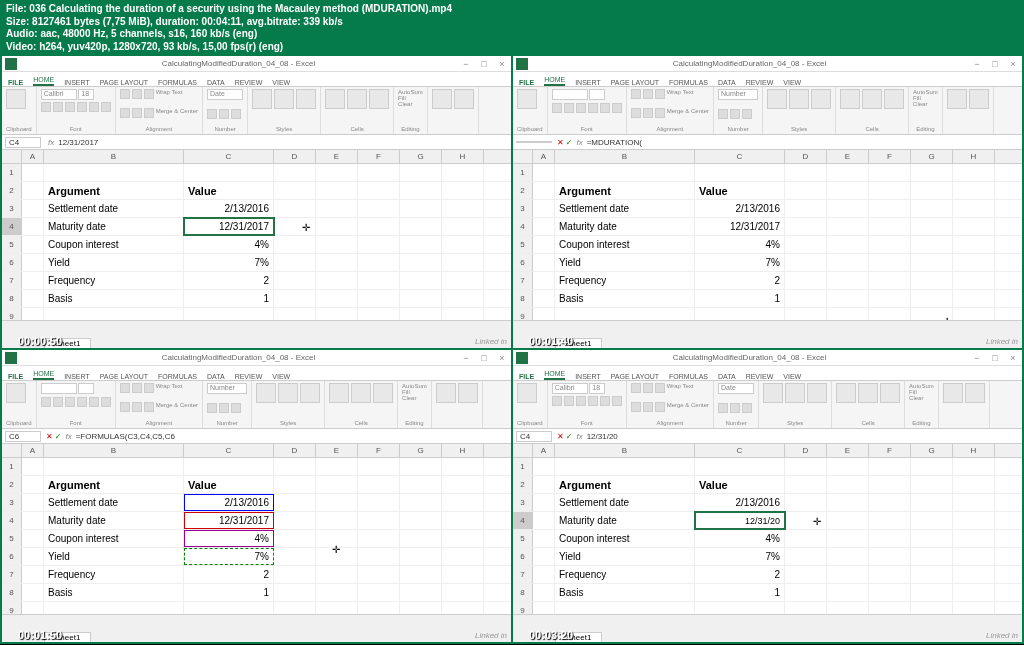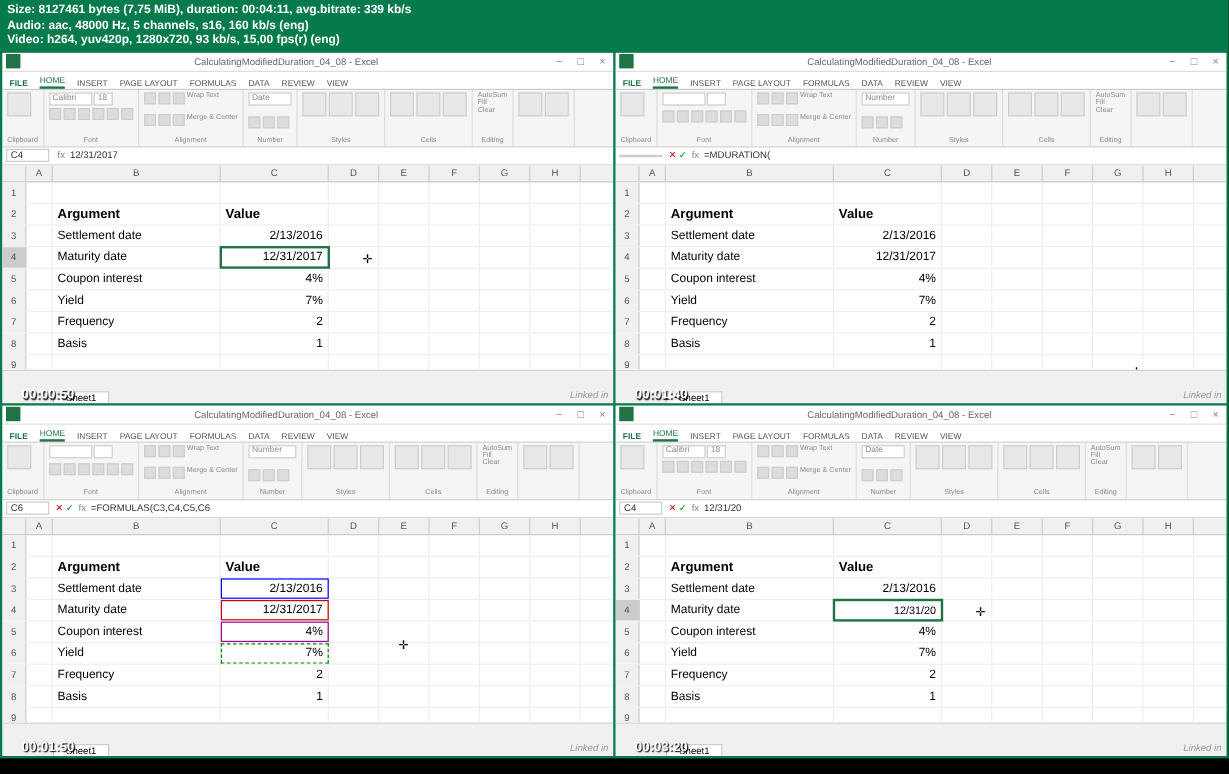--- a/index.html
+++ b/index.html
@@ -17,21 +17,21 @@
 .ribtabs .hometab { color:#217346; border-bottom:2px solid #217346; padding-bottom:1px;}
 .ribbon { background:#f5f5f5; height:48px; border-bottom:1px solid #ccc; display:flex; font-size:6px; color:#888; overflow:hidden;}
 .rgroup { border-right:1px solid #ddd; padding:2px 4px; display:flex; flex-direction:column; justify-content:space-between; }
 .rgroup .gicons { display:flex; gap:2px; flex-wrap:wrap;}
 .gicon { width:10px; height:10px; background:#ddd; border:1px solid #ccc;}
 .giconlg { width:20px; height:20px; background:#e8e8e8; border:1px solid #ccc;}
 .glabel { text-align:center; font-size:6px; color:#888;}
 .selbox { background:#fff; border:1px solid #ccc; font-size:7px; padding:0 2px; min-width:36px; height:11px; display:inline-block;}
 .fbar { background:#fff; height:15px; border-bottom:1px solid #ccc; display:flex; align-items:center; font-size:8px;}
 .namebox { width:36px; border:1px solid #ccc; margin:0 3px; padding:0 3px; font-size:8px; color:#333;}
-.fxicon { color:#888; margin:16px 4px; font-size:8px;}
+.fxicon { color:#888; font-style:italic; margin:16px 4px; font-size:8px;}
 .fcontent { font-size:8px; color:#333; flex:1;}
 .sheet { flex:1; background:#fff; position:relative; overflow:hidden;}
 .colheads { display:flex; height:14px; background:#f0f0f0; border-bottom:1px solid #ccc; font-size:8px; color:#555;}
 .ch { border-right:1px solid #ccc; text-align:center; line-height:14px;}
 .ch.rowh{width:20px;}
 .ch.cA{width:22px;} .ch.cB{width:140px;} .ch.cC{width:90px;} .ch.cD{width:42px;} .ch.cE{width:42px;} .ch.cF{width:42px;} .ch.cG{width:42px;} .ch.cH{width:42px;}
 .rows { }
 .row { display:flex; height:18px; border-bottom:1px solid #eee; font-size:10px;}
 .row .rh { width:20px; background:#f0f0f0; border-right:1px solid #ccc; text-align:center; font-size:8px; color:#555; line-height:18px;}
 .row .cell { border-right:1px solid #eee; padding:0 4px; line-height:18px; overflow:hidden;}
@@ -47,20 +47,21 @@
 .colorspan1{color:#00f;} .colorspan2{color:#c00;} .colorspan3{color:#909;} .colorspan4{color:#080;}
 .cellbox-blue{outline:1px solid #00f; outline-offset:-1px;}
 .cellbox-red{outline:1px solid #c00; outline-offset:-1px;}
 .cellbox-purple{outline:1px solid #909; outline-offset:-1px;}
 .cellbox-green{outline:1px dashed #080; outline-offset:-1px;}
 </style>
 </head>
 <body>
 
 <div class="header-info">
+  <div>File: 036 Calculating the duration of a security using the Macauley method (MDURATION).mp4</div>
   <div>Size: 8127461 bytes (7,75 MiB), duration: 00:04:11, avg.bitrate: 339 kb/s</div>
   <div>Audio: aac, 48000 Hz, 5 channels, s16, 160 kb/s (eng)</div>
   <div>Video: h264, yuv420p, 1280x720, 93 kb/s, 15,00 fps(r) (eng)</div>
 </div>
 
 <div class="grid2x2">
 
   <div class="pane">
     <div class="titlebar">
       <div class="xlicon"></div>

